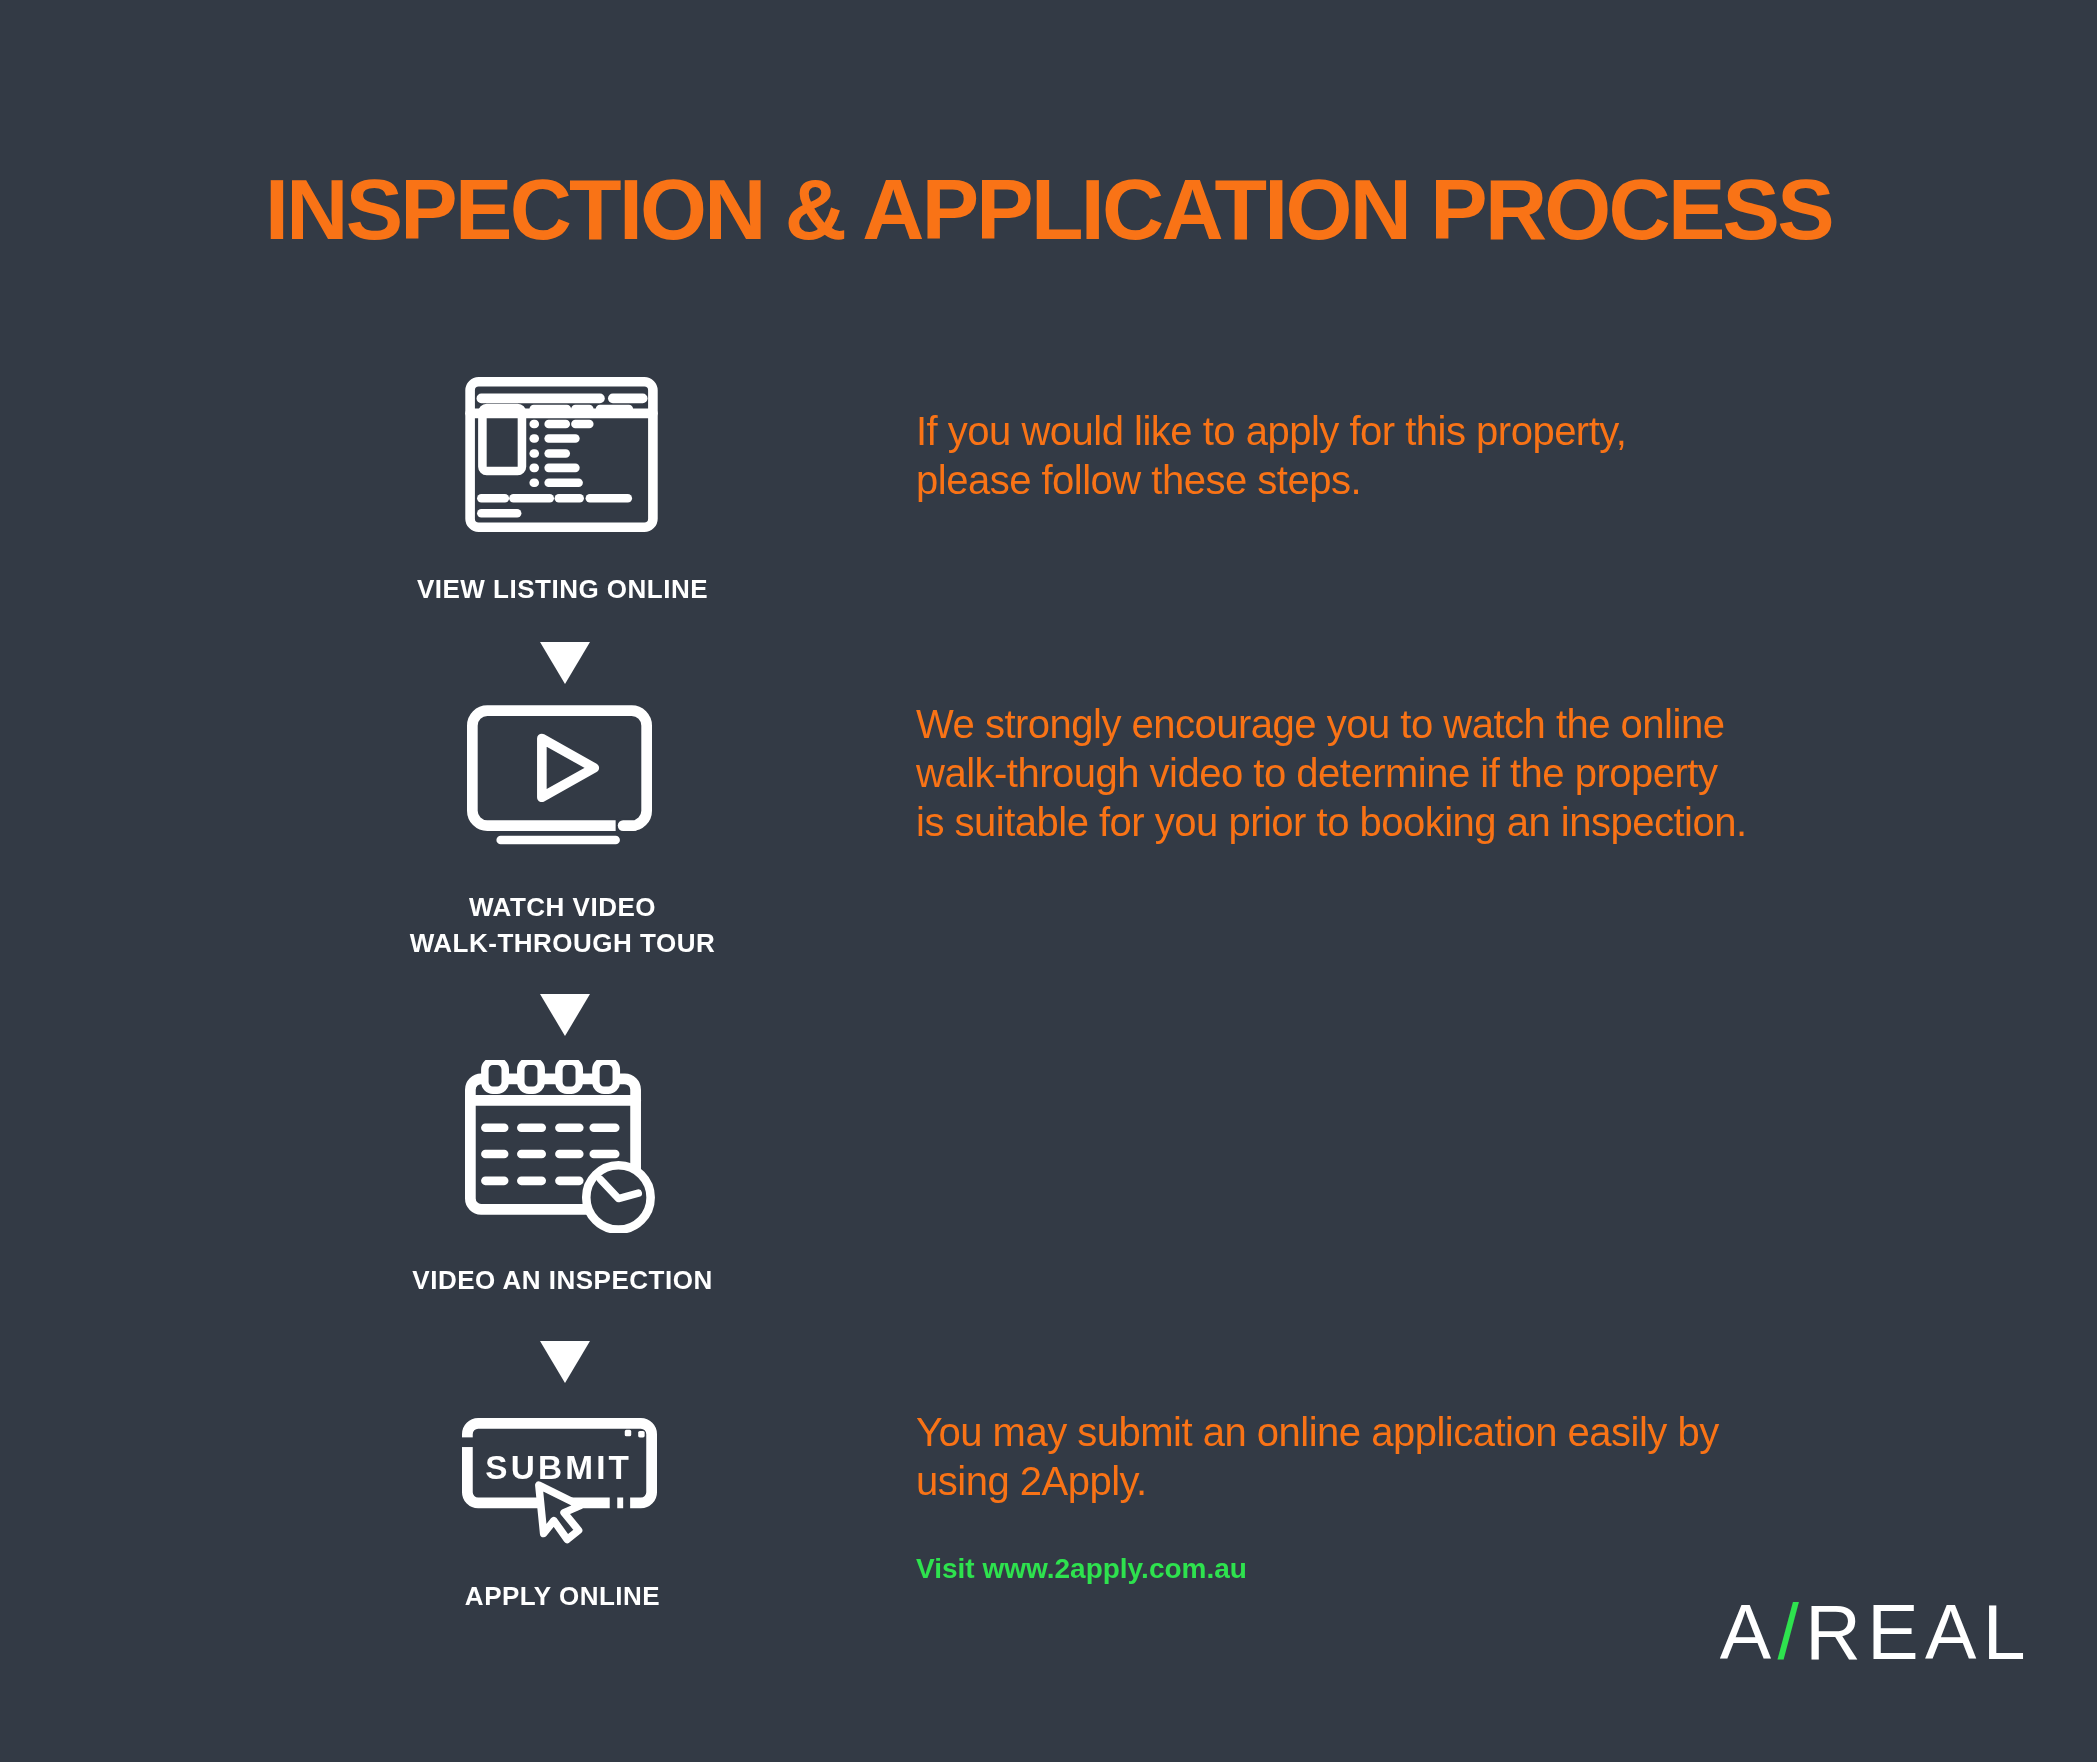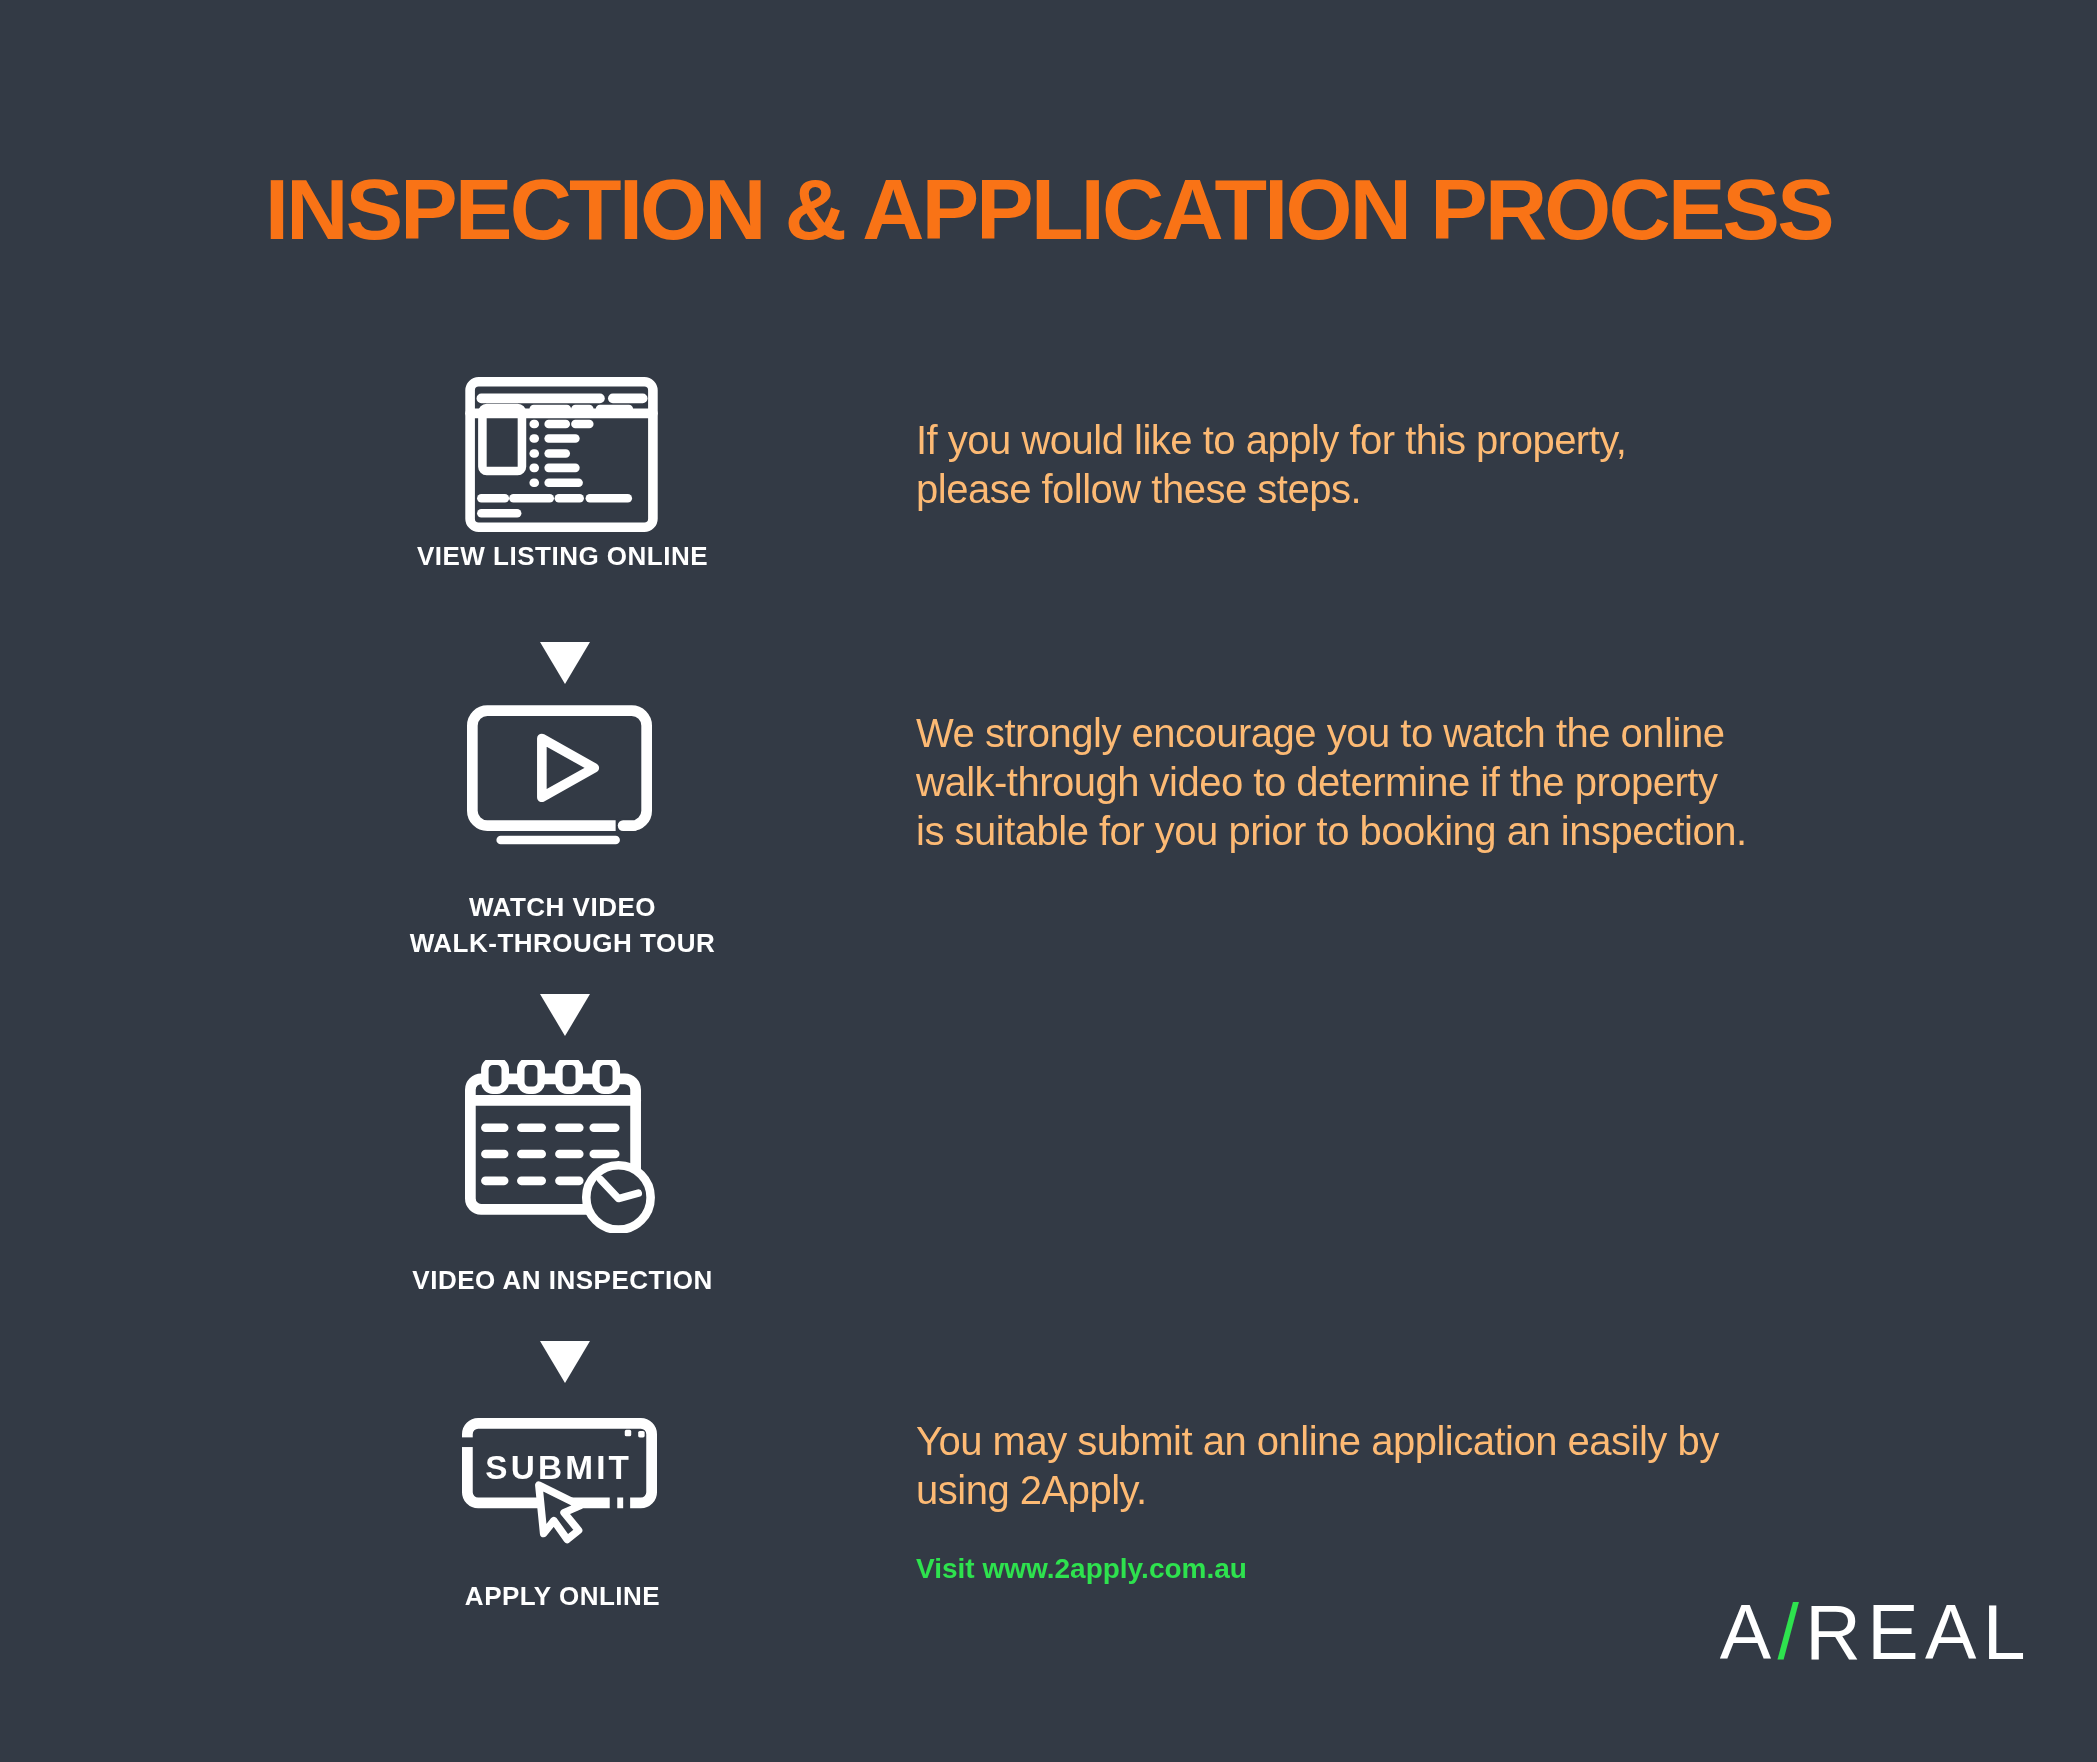--- a/index.html
+++ b/index.html
@@ -17,24 +17,23 @@
     white-space:nowrap;
   }
   .step-label{
     position:absolute;left:375px;width:375px;
     text-align:center;color:#ffffff;
     font-size:26px;line-height:36px;font-weight:700;letter-spacing:0.5px;
     white-space:pre-line;
   }
   .step-desc{
     position:absolute;left:916px;width:1045px;
-    color:#fdba74;
+    color:#f97316;
     font-size:40px;line-height:49px;letter-spacing:-0.5px;
     white-space:pre-line;
-    margin-top:9px;
   }
   .visit-note{
     position:absolute;left:916px;top:1553px;
     color:#2ee24e;font-size:28px;line-height:32px;font-weight:700;
   }
   .down-arrow{
     position:absolute;left:540px;width:0;height:0;
     border-left:25px solid transparent;border-right:25px solid transparent;
     border-top:42px solid #ffffff;
   }
@@ -75,21 +74,21 @@
         <path d="M156 170 H206"></path>
       <path d="M128 198 H130"></path>
         <path d="M156 198 H212"></path>
       <path d="M30 227 H74"></path>
         <path d="M90 227 H158"></path>
         <path d="M175 227 H214"></path>
         <path d="M233 227 H304"></path>
       <path d="M30 255 H97"></path>
     </g>
   </svg>
-  <div class="step-label" style="top:538px;">VIEW LISTING ONLINE</div>
+  <div class="step-label" style="top:571px;">VIEW LISTING ONLINE</div>
   <div class="step-desc" style="top:407px;">If you would like to apply for this property,
 please follow these steps.</div>
 
   <div class="down-arrow" style="top:642px;"></div>
 
   <svg class="icon" style="left:467px;top:705px;" width="185" height="145" viewBox="0 0 346 270" fill="none" stroke="#ffffff" stroke-width="20" stroke-linecap="round" stroke-linejoin="round">
     <rect x="10" y="10" width="326" height="215" rx="28"></rect>
     <path d="M278 225 H313" stroke="#333a45" stroke-width="26" stroke-linecap="butt"></path>
     <path d="M292 225 H312" stroke="#ffffff" stroke-width="20"></path>
     <polygon points="140,62 238,117 140,172" stroke-width="18"></polygon>

